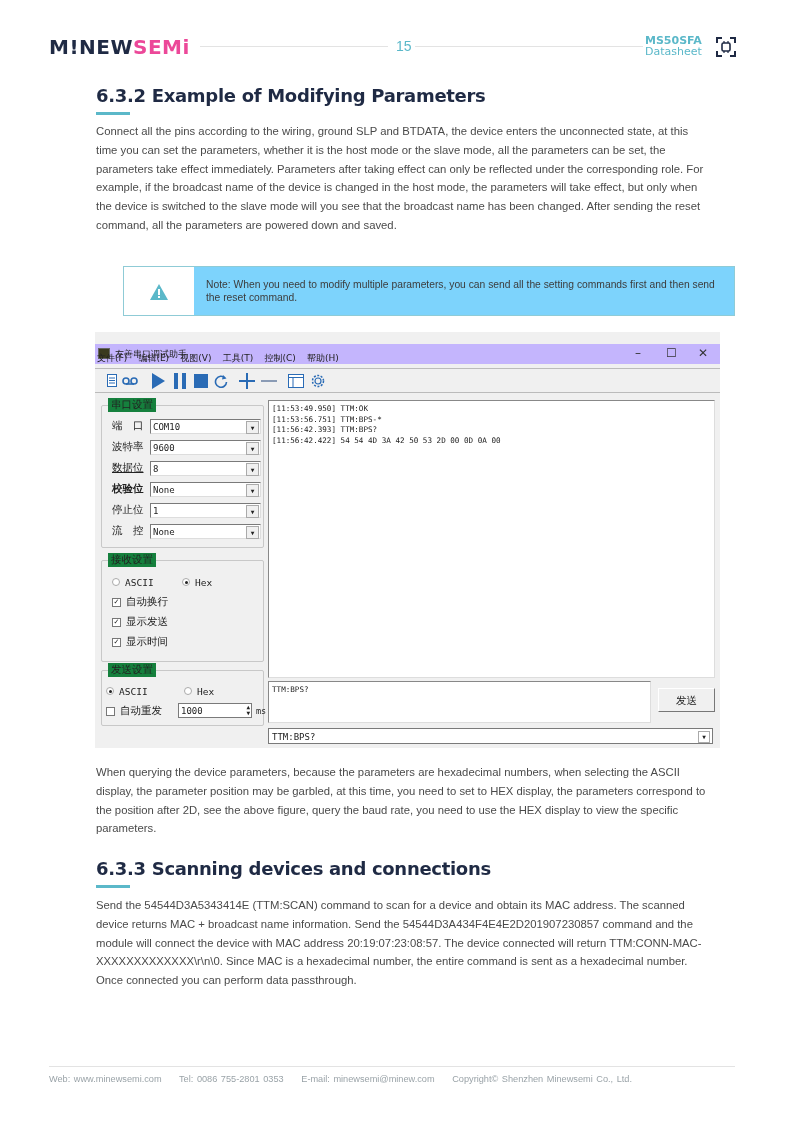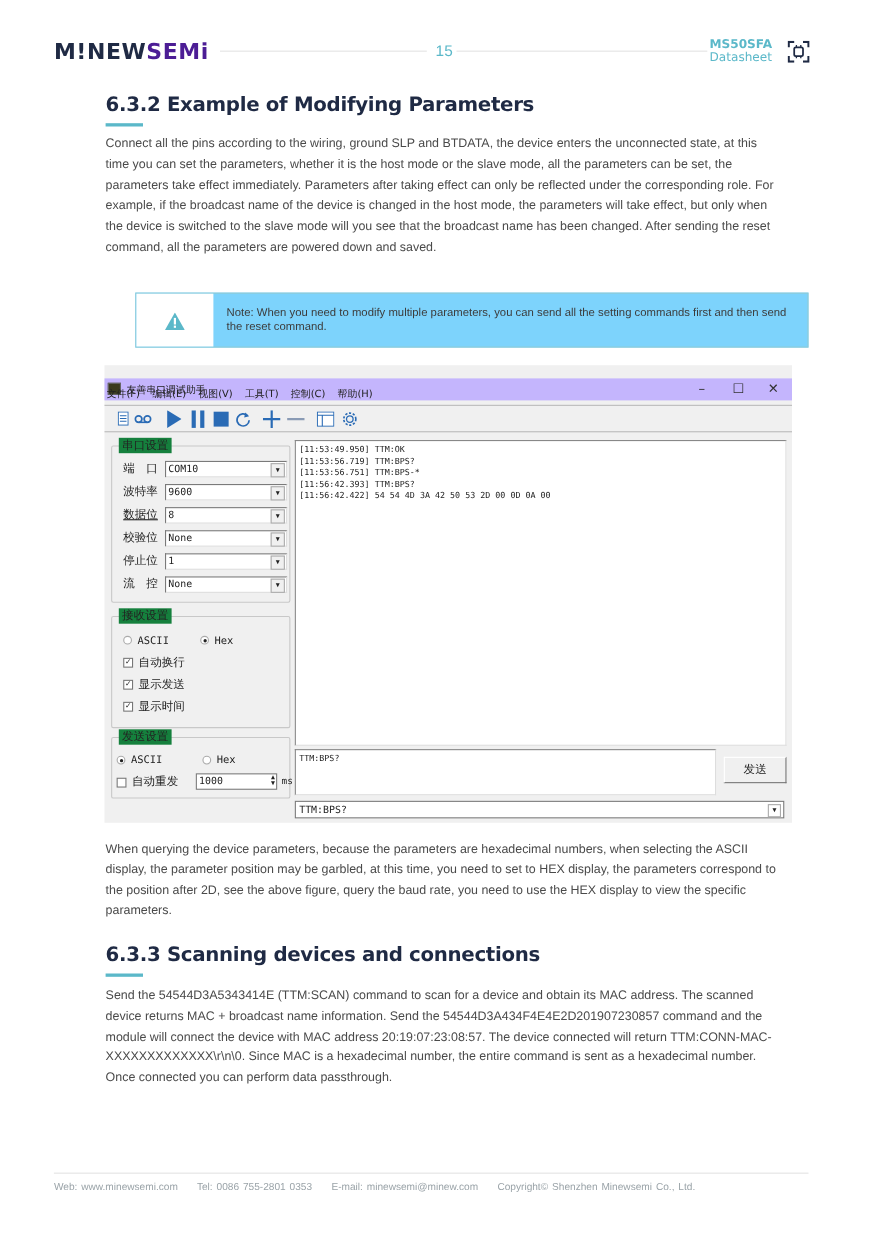--- a/index.html
+++ b/index.html
@@ -1,21 +1,21 @@
 <!DOCTYPE html>
 <html><head>
 <meta charset="utf-8">
 <style>
   html, body { margin:0; padding:0; background:#fff; }
   body { width:794px; height:1123px; position:relative; overflow:hidden; font-family:"Liberation Sans", sans-serif; color:#3c3c3c; }
   .abs { position:absolute; }
   
   .logo { left:49px; top:35px; font-family:"DejaVu Sans", sans-serif; font-weight:bold; font-size:20px; letter-spacing:0.5px; }
   .logo .a { color:#1f2a44; }
-  .logo .b { color:#4c1d95; }
+  .logo .b { color:#ec4899; }
   .hline { height:1px; background:#e3e3e3; }
   .pagenum { left:396px; top:38px; font-size:14px; color:#5bb8c9; }
   .docname { left:645px; top:35px; font-size:11px; color:#5bb8c9; line-height:11px; font-family:"DejaVu Sans", sans-serif; }
   .chipicon { left:716px; top:37px; width:20px; height:20px; }
   
   h2 { margin:0; font-family:"DejaVu Sans", sans-serif; font-weight:bold; font-size:18px; color:#1f2a44; letter-spacing:-0.3px; }
   .hbar { width:34px; height:3px; background:#5bb8c9; }
   .para { font-size:11.3px; line-height:18.8px; color:#4a4a4a; width:612px; }
   
   .note { left:95px; top:266px; width:610px; height:48px; border:1px solid #8fcbd6; background:#7dd3fc;margin-left:28px; }
@@ -167,21 +167,21 @@
       </div>
     <div class="combo" style="top:13px;"><span>COM10</span><span class="dd">▼</span></div>
     <div class="row" style="top:33px;">
         <span>波特率</span>
       </div>
     <div class="combo" style="top:34px;"><span>9600</span><span class="dd">▼</span></div>
     <div class="row" style="top:54px;text-decoration:underline;">
         <span>数据位</span>
       </div>
     <div class="combo" style="top:55px;"><span>8</span><span class="dd">▼</span></div>
-    <div class="row" style="top:75px;">
+    <div class="row" style="top:75px;font-weight:bold;">
         <span>校验位</span>
       </div>
     <div class="combo" style="top:76px;"><span>None</span><span class="dd">▼</span></div>
     <div class="row" style="top:96px;">
         <span>停止位</span>
       </div>
     <div class="combo" style="top:97px;"><span>1</span><span class="dd">▼</span></div>
     <div class="row" style="top:117px;">
         <span>流　控</span>
       </div>
@@ -224,21 +224,21 @@
       </div>
     <div class="row" style="top:32px; left:4px; width:156px;">
       <span class="chk"></span>
         <span>自动重发</span>
       <div class="spin"><span>1000</span><span class="ar">▲<br>▼</span></div>
       <span class="mono" style="position:absolute; left:150px; font-size:8.5px;">ms</span>
     </div>
   </div>
 
   <div class="recv">
-    <pre id="log"><div>[11:53:49.950] TTM:OK</div><div>[11:53:56.719] TTM:BPS?</div><div>[11:53:56.751] TTM:BPS-*</div><div>[11:56:42.393] TTM:BPS?</div><div>[11:56:42.422] 54 54 4D 3A 42 50 53 2D 00 0D 0A 00</div></pre>
+    <pre id="log"><div>[11:53:49.950] TTM:OK</div><div>[11:53:56.751] TTM:BPS-*</div><div>[11:56:42.393] TTM:BPS?</div><div>[11:56:42.422] 54 54 4D 3A 42 50 53 2D 00 0D 0A 00</div></pre>
   </div>
   <div class="sendbox">TTM:BPS?</div>
   <div class="sendbtn">发送</div>
   <div class="histcombo"><span>TTM:BPS?</span><span class="dd">▼</span></div>
 </div>
 
 <div class="abs para" style="left:96px; top:763px;">When querying the device parameters, because the parameters are hexadecimal numbers, when selecting the ASCII display, the parameter position may be garbled, at this time, you need to set to HEX display, the parameters correspond to the position after 2D, see the above figure, query the baud rate, you need to use the HEX display to view the specific parameters.</div>
 
 <h2 class="abs" style="left:96px; top:858px;">6.3.3 Scanning devices and connections</h2>
 <div class="abs hbar" style="left:96px; top:885px;"></div>

